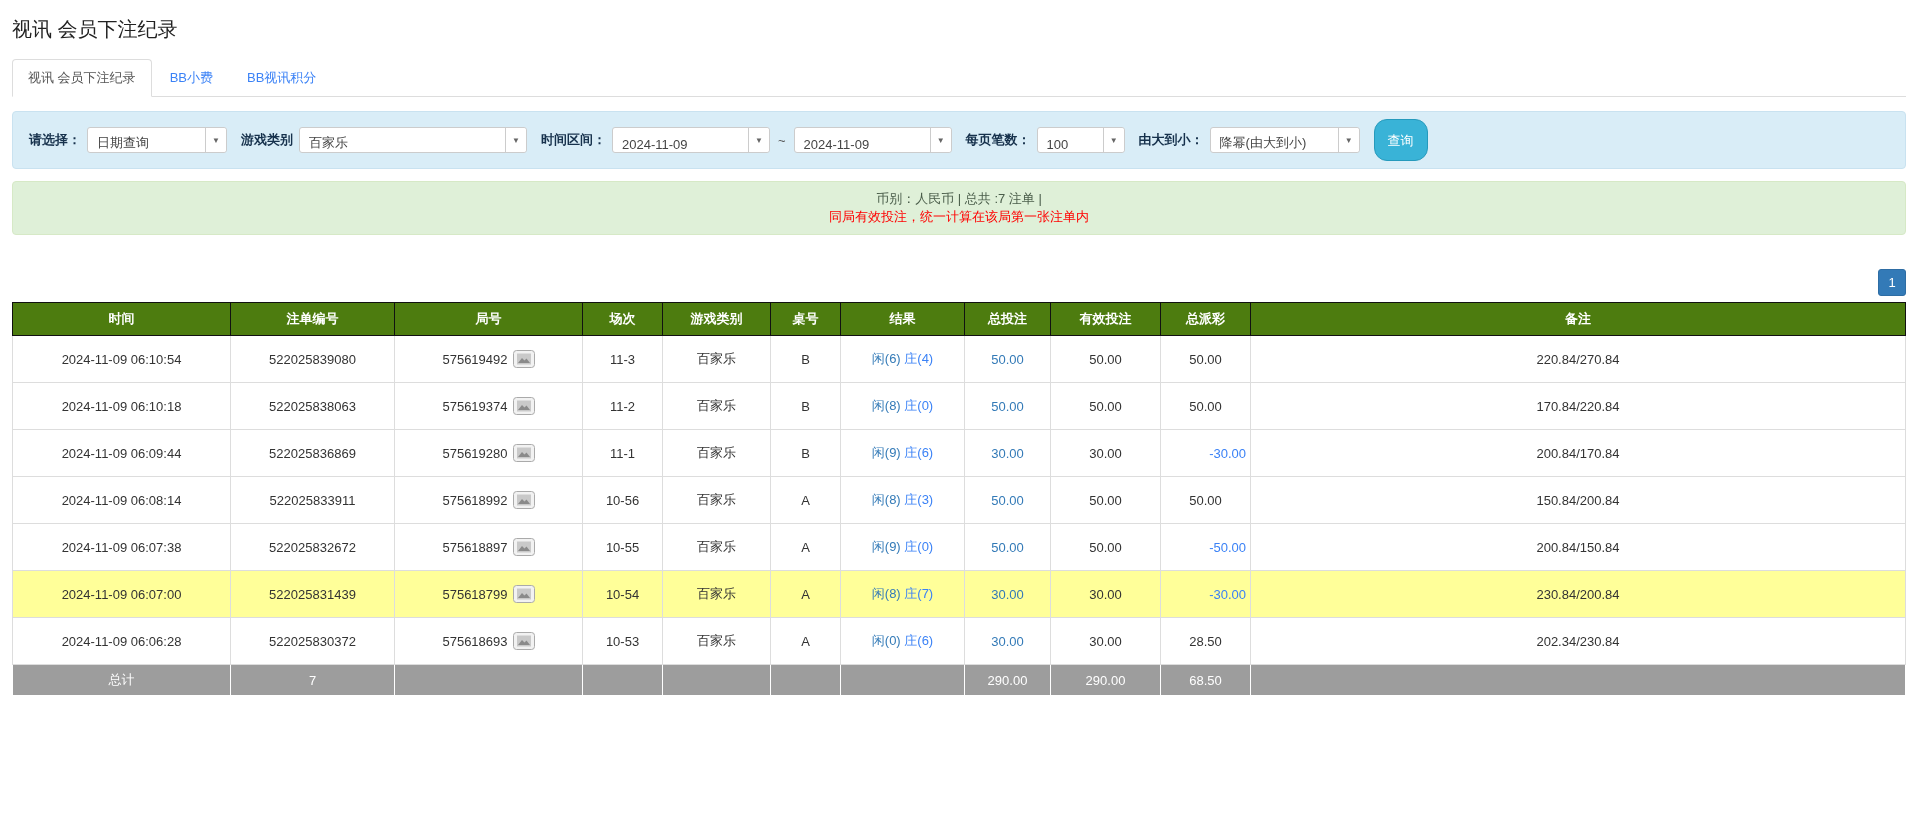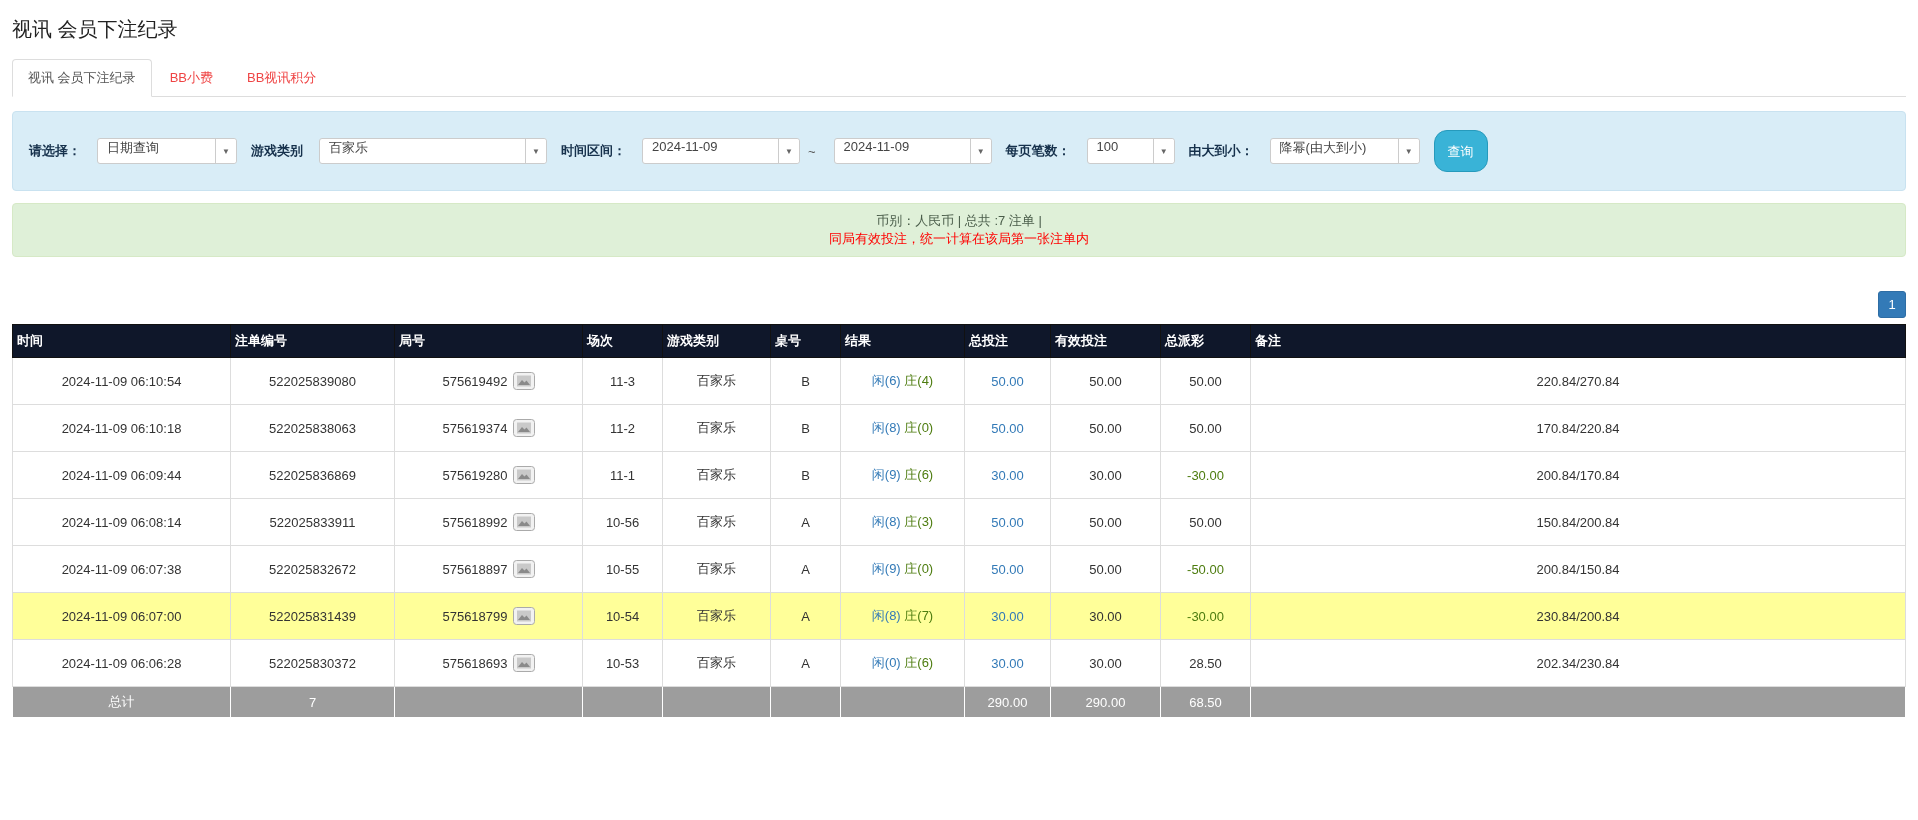--- a/index.html
+++ b/index.html
@@ -9,34 +9,34 @@
     font-size: 13px;
     color: #333;
     min-height: 820px;
   }
   .page { width: 1918px; min-height: 820px; padding: 10px 12px; }
 
   .page-title { font-size: 20px; color: #222; margin: 6px 0 16px 0; font-weight: 500; }
 
   .tabs { display: flex; border-bottom: 1px solid #ddd; }
   .tab {
-    padding: 9px 15px; font-size: 13px; color: #ef4444; cursor: pointer;
+    padding: 9px 15px; font-size: 13px; color: #3b82f6; cursor: pointer;
     border: 1px solid transparent; margin-bottom: -1px; margin-right: 2px;
     border-radius: 4px 4px 0 0;
   }
   .tab.active { color: #555; background: #fff; border: 1px solid #ddd; border-bottom-color: #fff; }
 
   .filter-bar {
     margin-top: 14px; background: #d9edf7; border: 1px solid #c9e2f0; border-radius: 4px;
-    padding: 18px 8px; display: flex; align-items: center; gap: 6px;
+    padding: 7px 8px; display: flex; align-items: center; gap: 6px;
   }
   .flabel { font-weight: bold; color: #16314c; font-size: 13px; margin-left: 8px; white-space: nowrap; }
   .select {
-    display: inline-flex; align-items: flex-start; background: #fff;
-    border: 1px solid #ccc; border-radius: 3px; height: 26px; cursor: pointer; margin-left: 10px;
+    display: inline-flex; align-items: flex-end; background: #fff;
+    border: 1px solid #ccc; border-radius: 3px; height: 26px; cursor: pointer;
   }
   .select .val { flex: 1; padding: 0 9px; font-size: 13px; color: #444; text-align: left; white-space: nowrap; overflow: hidden; }
   .select .caret {
     width: 21px; align-self: stretch; border-left: 1px solid #ccc;
     display: flex; align-items: center; justify-content: center;
     color: #666; font-size: 8px; background: #fff; border-radius: 0 3px 3px 0;
   }
   .sel-query { width: 140px; }
   .sel-game  { width: 228px; }
   .sel-date  { width: 158px; gap: 18px; }
@@ -59,30 +59,30 @@
   .summary-right { color: #ff0000; }
 
   .pagination { display: flex; justify-content: flex-end; margin: 34px 0 6px 0; }
   .page-btn {
     background: #337ab7; border: 1px solid #2e6da4; color: #fff;
     min-width: 28px; height: 27px; border-radius: 3px; font-size: 13px; cursor: pointer;
   }
 
   table { width: 100%; border-collapse: collapse; table-layout: fixed; margin-top: 2px; }
   thead th {
-    background: #0f172a; color: #fff; font-size: 13px; font-weight: bold;
-    padding: 7px 4px; border: 1px solid #111; text-align: left;
+    background: #4d7c0f; color: #fff; font-size: 13px; font-weight: bold;
+    padding: 7px 4px; border: 1px solid #111; text-align: center;
   }
   tbody td {
     border: 1px solid #ddd; text-align: center; font-size: 13px;
     padding: 14px 4px; color: #333; background: #fff; overflow: hidden;
   }
   tbody tr.hl td { background: #ffff99; }
   .blue { color: #337ab7; }
-  .red  { color: #4d7c0f; }
+  .red  { color: #3b82f6; text-align: right; }
   a.link { text-decoration: none; cursor: pointer; }
   .round-number { margin-right: 5px; vertical-align: middle; }
   .vid-icon { display: inline-block; vertical-align: middle; cursor: pointer; line-height: 0; }
   tfoot td {
     background: #9d9d9d; color: #fff; border: 1px solid #fff;
     padding: 6px 4px; text-align: center; font-size: 13px;
   }
 </style>
 </head>
 <body>

